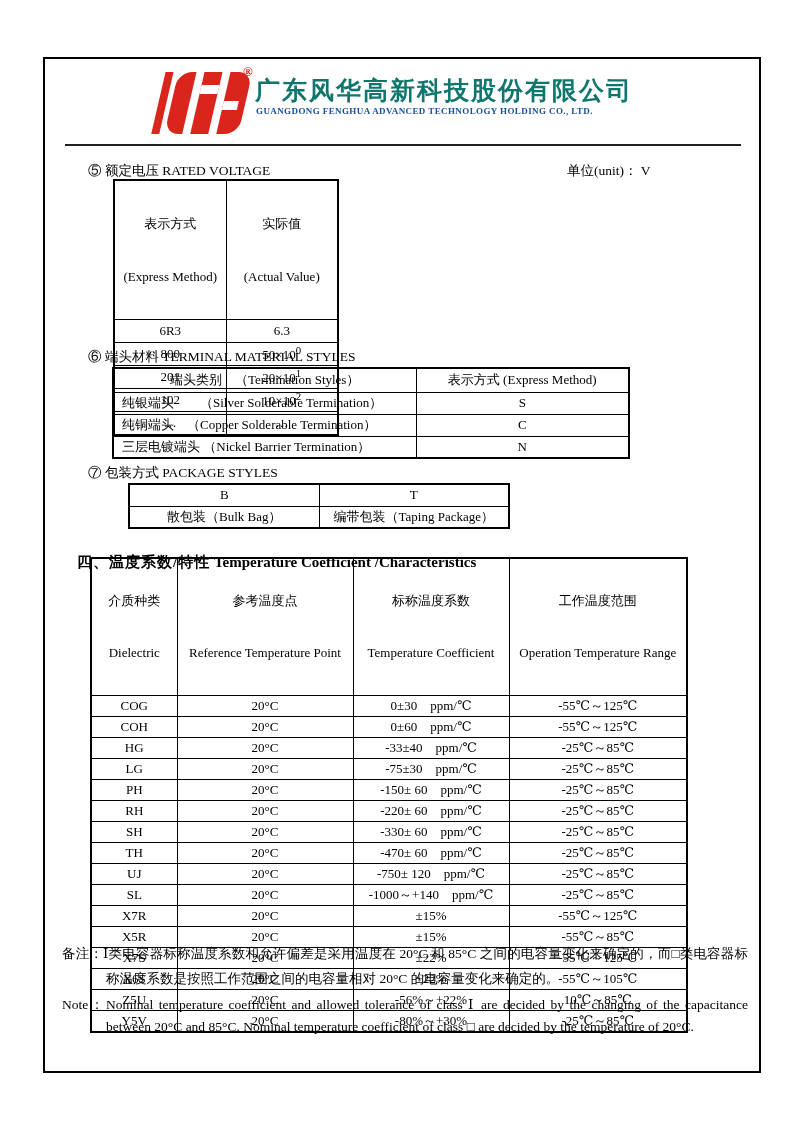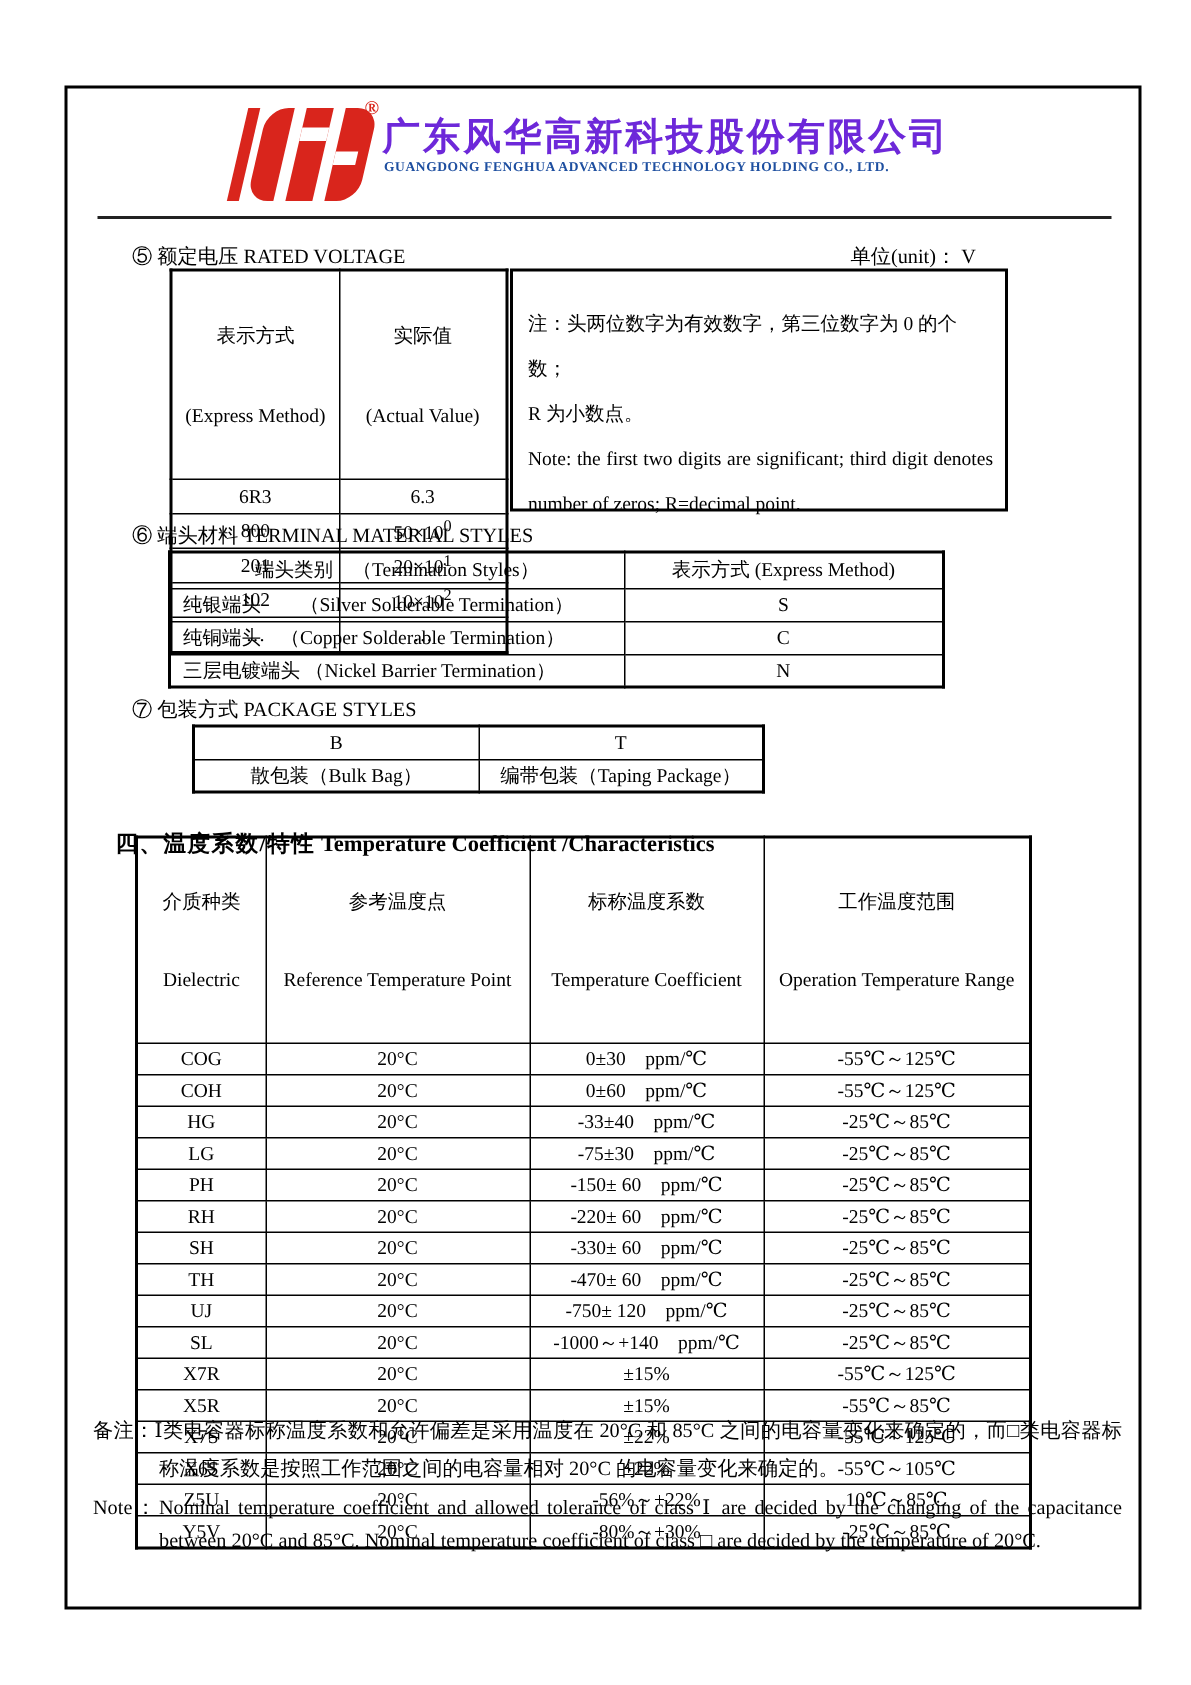--- a/index.html
+++ b/index.html
@@ -3,21 +3,21 @@
 <meta charset="utf-8">
 <style>
   html,body{margin:0;padding:0;background:#fff;}
   .page{position:relative;width:794px;height:1123px;background:#fff;overflow:hidden;
         font-family:"Liberation Serif","DejaVu Serif",serif;color:#000;}
   .abs{position:absolute;}
   .border-box{left:43px;top:57px;width:714px;height:1012px;border:2px solid #000;}
   
   .logo-wrap{left:150px;top:70px;width:110px;height:66px;}
   .reg-mark{left:243px;top:64px;font-size:13px;font-weight:bold;color:#d9251c;}
-  .company-cn{left:255px;top:74px;font-size:25px;font-weight:bold;letter-spacing:2px;color:#6d28d9;white-space:nowrap;}
+  .company-cn{left:255px;top:74px;font-size:25px;font-weight:bold;letter-spacing:2px;color:#0f766e;white-space:nowrap;}
   .company-en{left:256px;top:106px;font-size:9px;font-weight:bold;letter-spacing:0.4px;color:#1e4fa0;white-space:nowrap;}
   .header-rule{left:65px;top:144px;width:676px;height:2px;background:#222;}
   
   .sec-title{font-size:13.5px;white-space:pre;}
   .unit-label{left:567px;top:162px;font-size:13.5px;white-space:pre;}
   .s4-title{left:62px;top:536px;font-size:15px;font-weight:bold;white-space:pre;}
   .s4-title .cn{letter-spacing:1px;}
   
   table.t{position:absolute;border-collapse:collapse;table-layout:fixed;border:2px solid #000;}
   table.t td,table.t th{border:1px solid #000;padding:0 4px;text-align:center;
@@ -117,25 +117,20 @@
           <td>102</td>
           <td>10×10<sup>2</sup></td>
         </tr>
         <tr>
           <td>…</td>
           <td>…</td>
         </tr>
       </tbody>
   </table>
 
-  <div class="abs note-box">
-    <p>注：头两位数字为有效数字，第三位数字为 0 的个数；</p>
-    <p>R 为小数点。</p>
-    <p class="jus">Note: the first two digits are significant; third digit denotes number of zeros; R=decimal point.</p>
-  </div>
 
   <div class="abs sec-title" style="left:88px;top:348px;">⑥ 端头材料 TERMINAL MATERIAL STYLES</div>
 
   <table class="t terminal">
     <colgroup>
         <col style="width:303px">
         <col style="width:213px">
       </colgroup>
     <thead>
       <tr>

